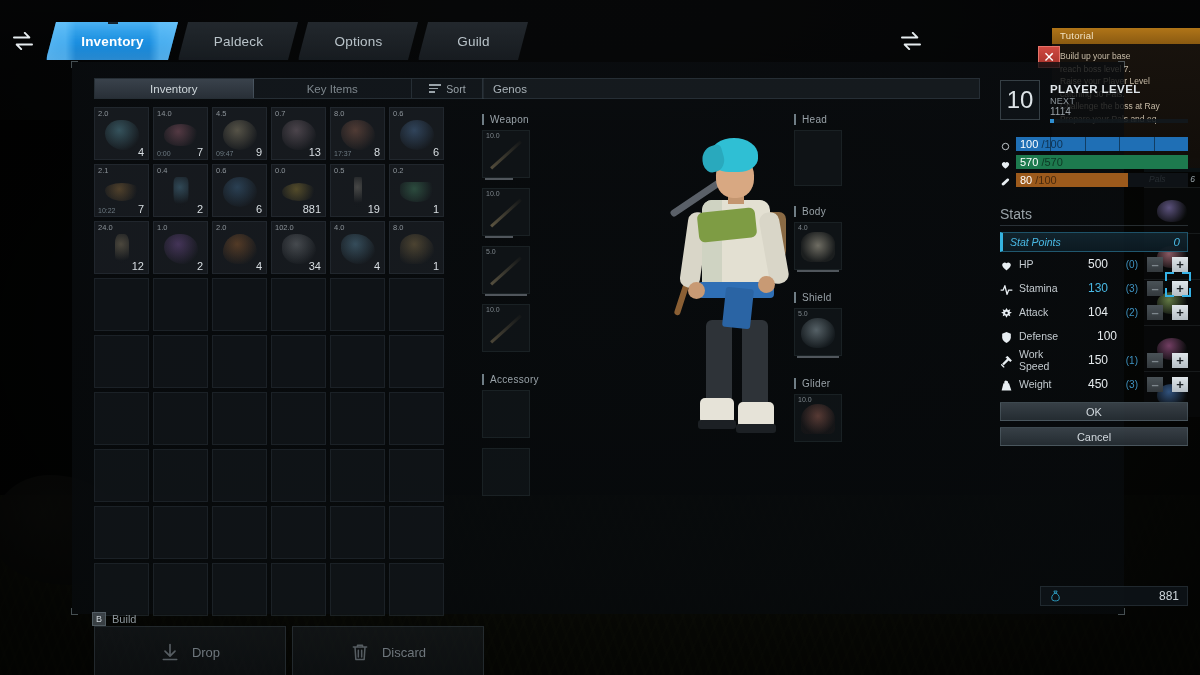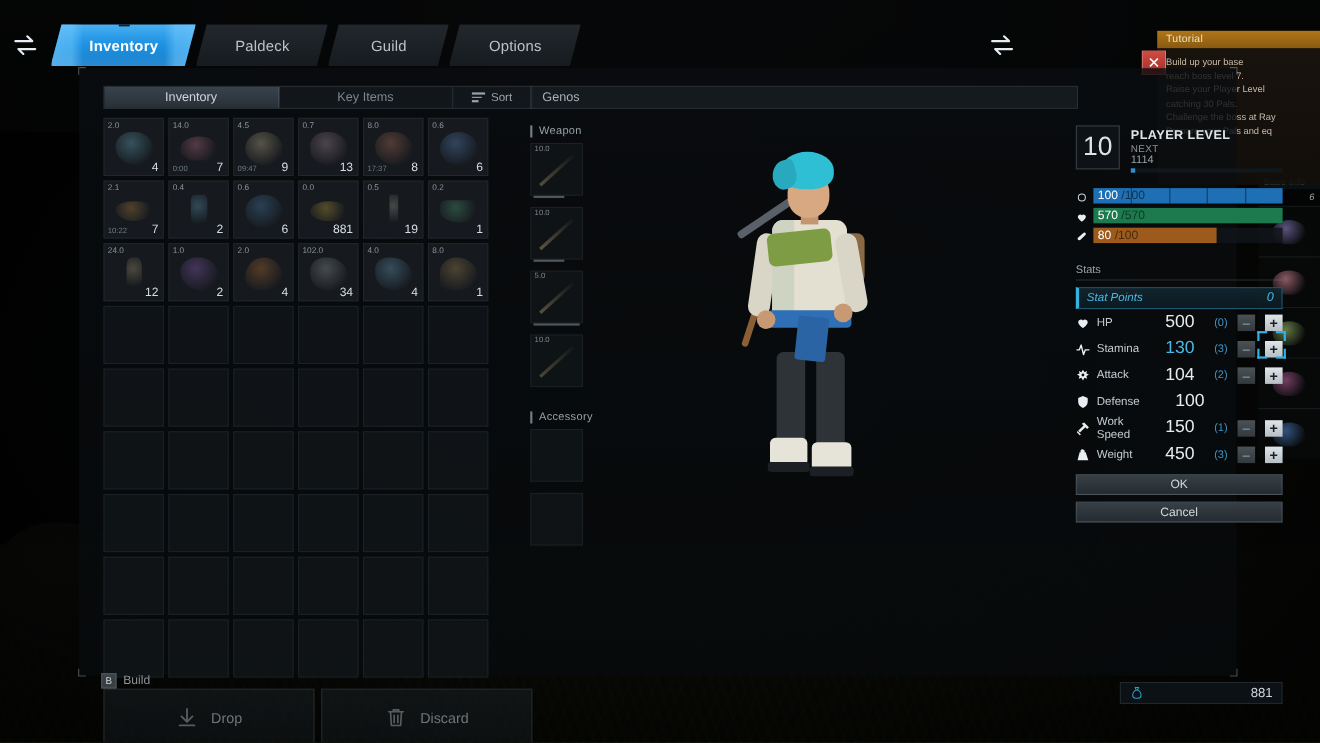--- a/index.html
+++ b/index.html
@@ -286,21 +286,21 @@
   .h-legL { left:74px; top:184px; width:26px; height:86px; background:#2e3338; border-radius:6px; }
   .h-legR { left:110px; top:184px; width:26px; height:90px; background:#2e3338; border-radius:6px; }
   .h-bootL { left:68px; top:262px; width:34px; height:26px; background:#e6e3d8; border-radius:5px; }
   .h-bootR { left:106px; top:266px; width:36px; height:26px; background:#e6e3d8; border-radius:5px; }
   .h-sole1 { left:66px; top:284px; width:38px; height:9px; background:#1c2024; border-radius:3px; }
   .h-sole2 { left:104px; top:288px; width:40px; height:9px; background:#1c2024; border-radius:3px; }
   .h-pickhandle { left:60px; top:62px; width:6px; height:120px; background:#8a5f34; border-radius:3px; transform:rotate(18deg); }
   .h-pickhead { left:34px; top:58px; width:62px; height:7px; background:#5a6068; border-radius:3px; transform:rotate(-34deg); }
 
   
-  .stats-col { position:absolute; left:906px; top:16px; width:188px; height:528px;margin-top:34px; }
+  .stats-col { position:absolute; left:928px; top:16px; width:188px; height:528px; }
   .lvl-box { display:flex; align-items:flex-start; gap:10px; padding-top:2px; }
   .lvl-num {
     width:40px; height:40px; border:1px solid rgba(130,148,158,.35);
     display:flex; align-items:center; justify-content:center;
     color:#dde3e7; font-size:24px; background:rgba(20,26,31,.5);
   }
   .lvl-txt { flex:1; padding-top:3px; }
   .lvl-title { color:#dfe5e9; font-size:11.5px; font-weight:bold; letter-spacing:.4px; }
   .lvl-next-row { display:flex; justify-content:space-between; align-items:baseline; margin-top:1px;flex-direction:column; }
   .lvl-next { color:#8c959b; font-size:9px; letter-spacing:.3px; }
@@ -312,41 +312,41 @@
   .bar-row { display:flex; align-items:center; gap:5px; height:16px; margin-bottom:2px; position:relative; }
   .bar-ico { width:11px; height:12px; flex:0 0 11px; }
   .bar-track { flex:1; height:14px; position:relative; background: rgba(16,21,26,.85); }
   .bar-fill { position:absolute; left:0; top:0; height:100%; }
   .bar-txt { position:absolute; left:4px; top:0; height:14px; line-height:14px; font-size:11px; }
   .bar-cur { color:#ffffff; }
   .bar-max { opacity:.55; }
   .bar-seg { position:absolute; top:0; height:100%; width:1px; background:rgba(0,0,0,.45); }
 
   .stats-title {
-    margin-top:18px; color:#9aa3a9; font-size:10px;
+    margin-top:18px; color:#9aa3a9; font-size:14px;
     border-bottom:1px solid rgba(120,140,152,.3); padding-bottom:3px;
   }
   .sp-row {
     margin-top:6px; height:20px;
     background: linear-gradient(180deg, rgba(18,38,48,.9), rgba(12,26,34,.95));
     border:1px solid rgba(52,150,190,.45);
     border-left:3px solid #35b3e0;
     display:flex; align-items:center; justify-content:space-between;
     padding:0 7px;
     font-style:italic;
   }
   .sp-label { color:#49b9e4; font-size:10.5px; }
   .sp-val { color:#49b9e4; font-size:11.5px; }
 
   .stat-row {
     display:flex; align-items:center; height:24px; gap:6px; position:relative;
   }
   .st-ico { width:13px; height:13px; flex:0 0 13px; }
   .st-name { flex:1; color:#c4cbd0; font-size:10.5px; }
-  .st-val { width:34px; text-align:right; font-size:16px; color:#e6ebee; }
+  .st-val { width:34px; text-align:right; font-size:12px; color:#e6ebee; }
   .st-val.blue { color:#49b9e4; }
   .st-alloc { width:24px; text-align:right; font-size:10px; color:#3f93c2; }
   .st-btn {
     width:16px; height:15px; margin-left:3px;
     display:flex; align-items:center; justify-content:center;
     font-size:13px; font-weight:bold; line-height:1;
   }
   .st-minus { background: linear-gradient(180deg,#4a5257,#33393d); color:#7e878d; }
   .st-plus { background: linear-gradient(180deg,#dfe5e9,#b6bfc5); color:#1a1f23; }
   .st-spacer { width:35px; }
@@ -420,25 +420,25 @@
     <div class="nav-tabs" id="nav-tabs">
         <div class="tab active" style="width: 132px;">
           <span class="tab-notify"><span class="dia"></span></span>
           <span class="tab-active-stem"></span>
           <span>Inventory</span>
         </div>
         <div class="tab" style="width: 120px;">
           <span class="tab-notify"><span class="dia"></span></span>
           <span>Paldeck</span>
         </div>
+        <div class="tab" style="width: 120px;">
+          <span>Options</span>
+        </div>
         <div class="tab" style="width: 110px;">
           <span>Guild</span>
-        </div>
-        <div class="tab" style="width: 120px;">
-          <span>Options</span>
         </div>
       </div>
     <div class="nav-swap-right">
       <svg viewBox="0 0 24 20">
           <path d="M2 6h17l-5-5M22 14H5l5 5" fill="none" stroke="currentColor" stroke-width="2.2" stroke-linecap="round" stroke-linejoin="round"></path>
         </svg>
     </div>
   </div>
 
   <div class="tutorial">
@@ -675,20 +675,41 @@
               <span class="icon-art" style="width:40px;height:3px;transform:translate(-50%,-50%) rotate(-42deg);background:linear-gradient(90deg,#7d6f52,rgba(60,52,38,.2));opacity:.55"></span>
             </div>
           </div>
         <div class="sect-label" style="margin-top:22px">Accessory</div>
         <div id="accessory-slots">
             <div class="eq-slot"></div>
             <div class="eq-slot"></div>
           </div>
       </div>
 
+      <div class="col-armor">
+        <div class="sect-label">Head</div>
+        <div class="eq-slot" style="height:56px;margin-bottom:20px"></div>
+        <div class="sect-label">Body</div>
+        <div class="eq-slot" style="margin-bottom:22px">
+          <span class="wt">4.0</span>
+          <span class="icon-art" style="background:radial-gradient(circle at 50% 45%, #cfc7b0 0%, rgba(140,130,110,.2) 70%); border-radius:40% 40% 30% 30%; opacity:.5"></span>
+          <span class="dur"></span>
+        </div>
+        <div class="sect-label">Shield</div>
+        <div class="eq-slot" style="margin-bottom:22px">
+          <span class="wt">5.0</span>
+          <span class="icon-art" style="background:radial-gradient(circle at 45% 40%, #8fa0a8 0%, rgba(60,74,82,.25) 72%); border-radius:50% 50% 46% 46%; opacity:.55"></span>
+          <span class="dur"></span>
+        </div>
+        <div class="sect-label">Glider</div>
+        <div class="eq-slot">
+          <span class="wt">10.0</span>
+          <span class="icon-art" style="background:radial-gradient(ellipse at 50% 40%, #b06a5a 0%, rgba(90,44,38,.2) 72%); border-radius:50% 50% 18% 18%; opacity:.45"></span>
+        </div>
+      </div>
 
       <div class="hero">
         <i class="h-pickhandle"></i>
           <i class="h-pickhead"></i>
         <i class="h-armL"></i>
         <i class="h-legL"></i>
           <i class="h-legR"></i>
         <i class="h-bootL"></i>
           <i class="h-bootR"></i>
           <i class="h-sole1"></i>

